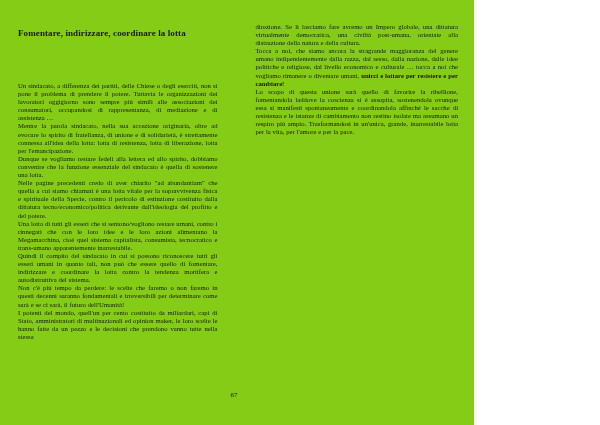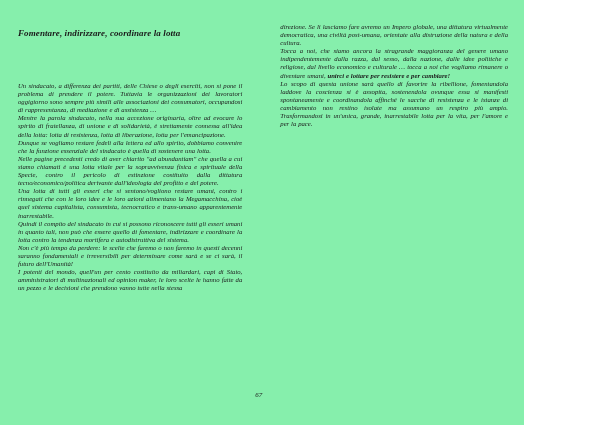--- a/index.html
+++ b/index.html
@@ -9,24 +9,23 @@
   }
   body {
     width: 600px;
     height: 425px;
     font-family: "Liberation Serif", "DejaVu Serif", serif;
     color: #1a1a1a;
     overflow: hidden;
   }
   .spread {
     display: flex;
-    width: 524px;
+    width: 474px;
     height: 425px;
-    background: #86efac;
-    font-style: italic;
+    background: #84cc16;
   }
   .page {
     box-sizing: border-box;
     width: 300px;
     position: relative;
   }
   .page-left {
     padding: 28px 20px 0 18px;
   }
   .page-right {

